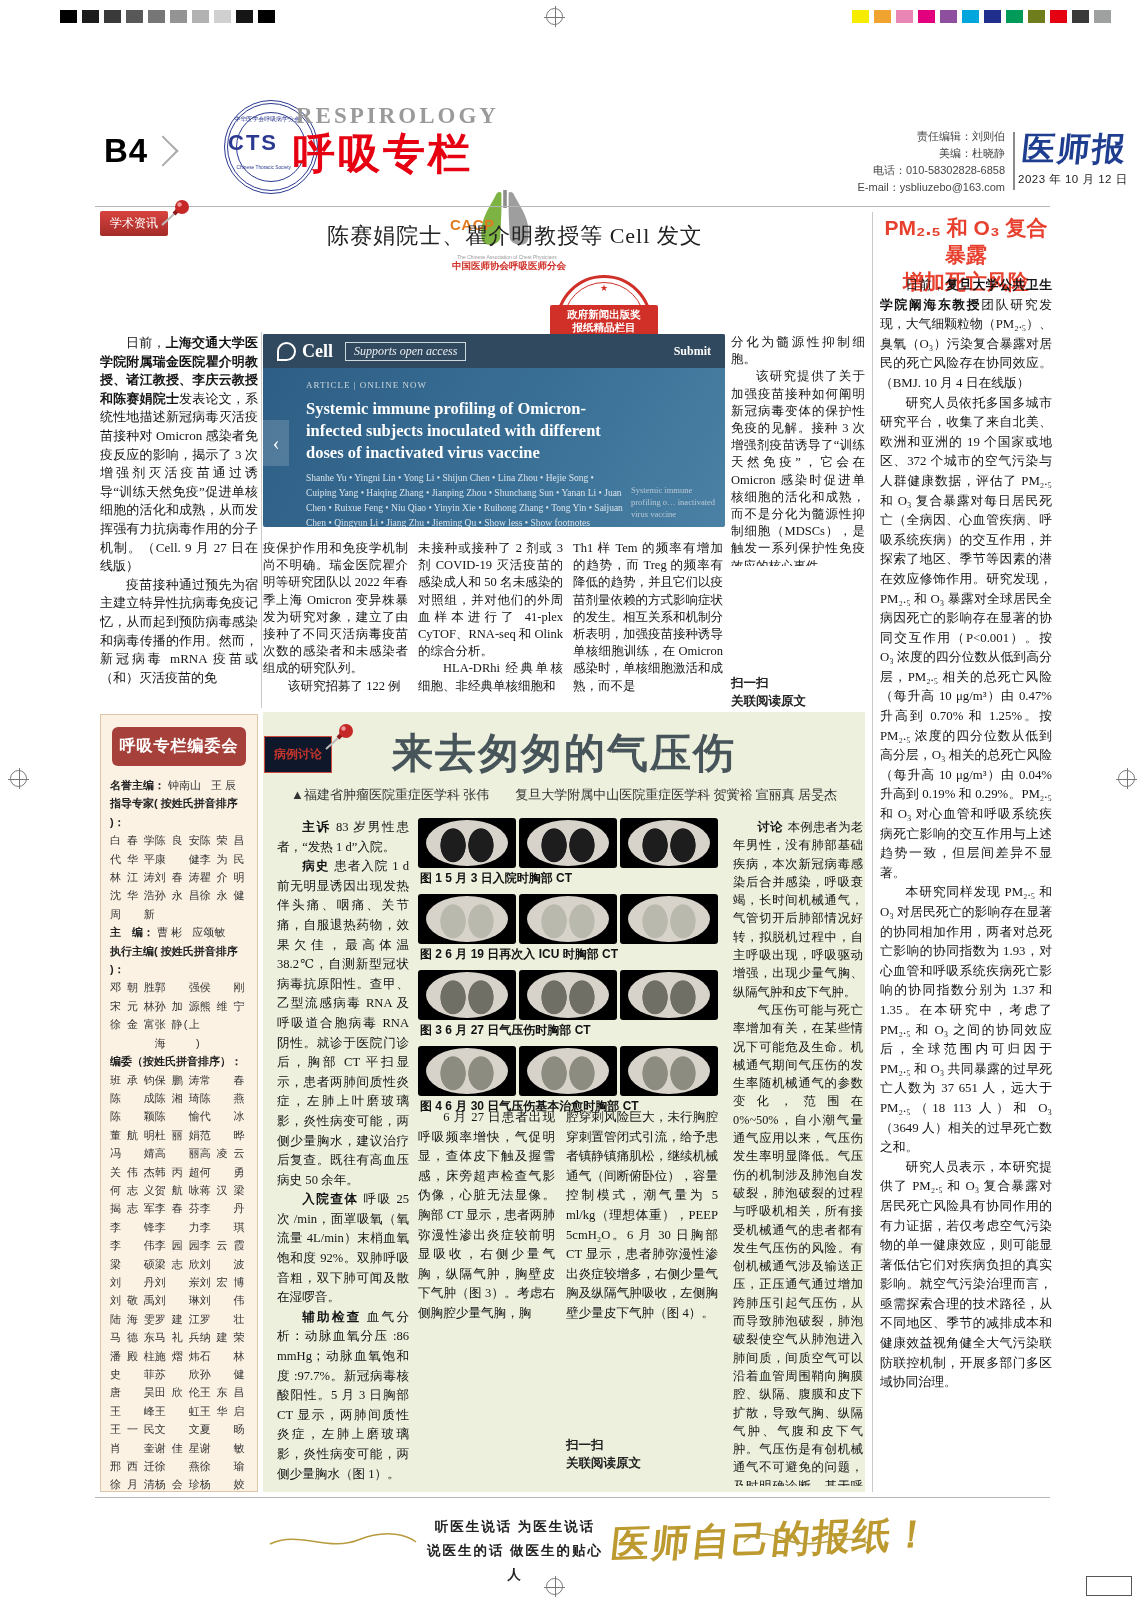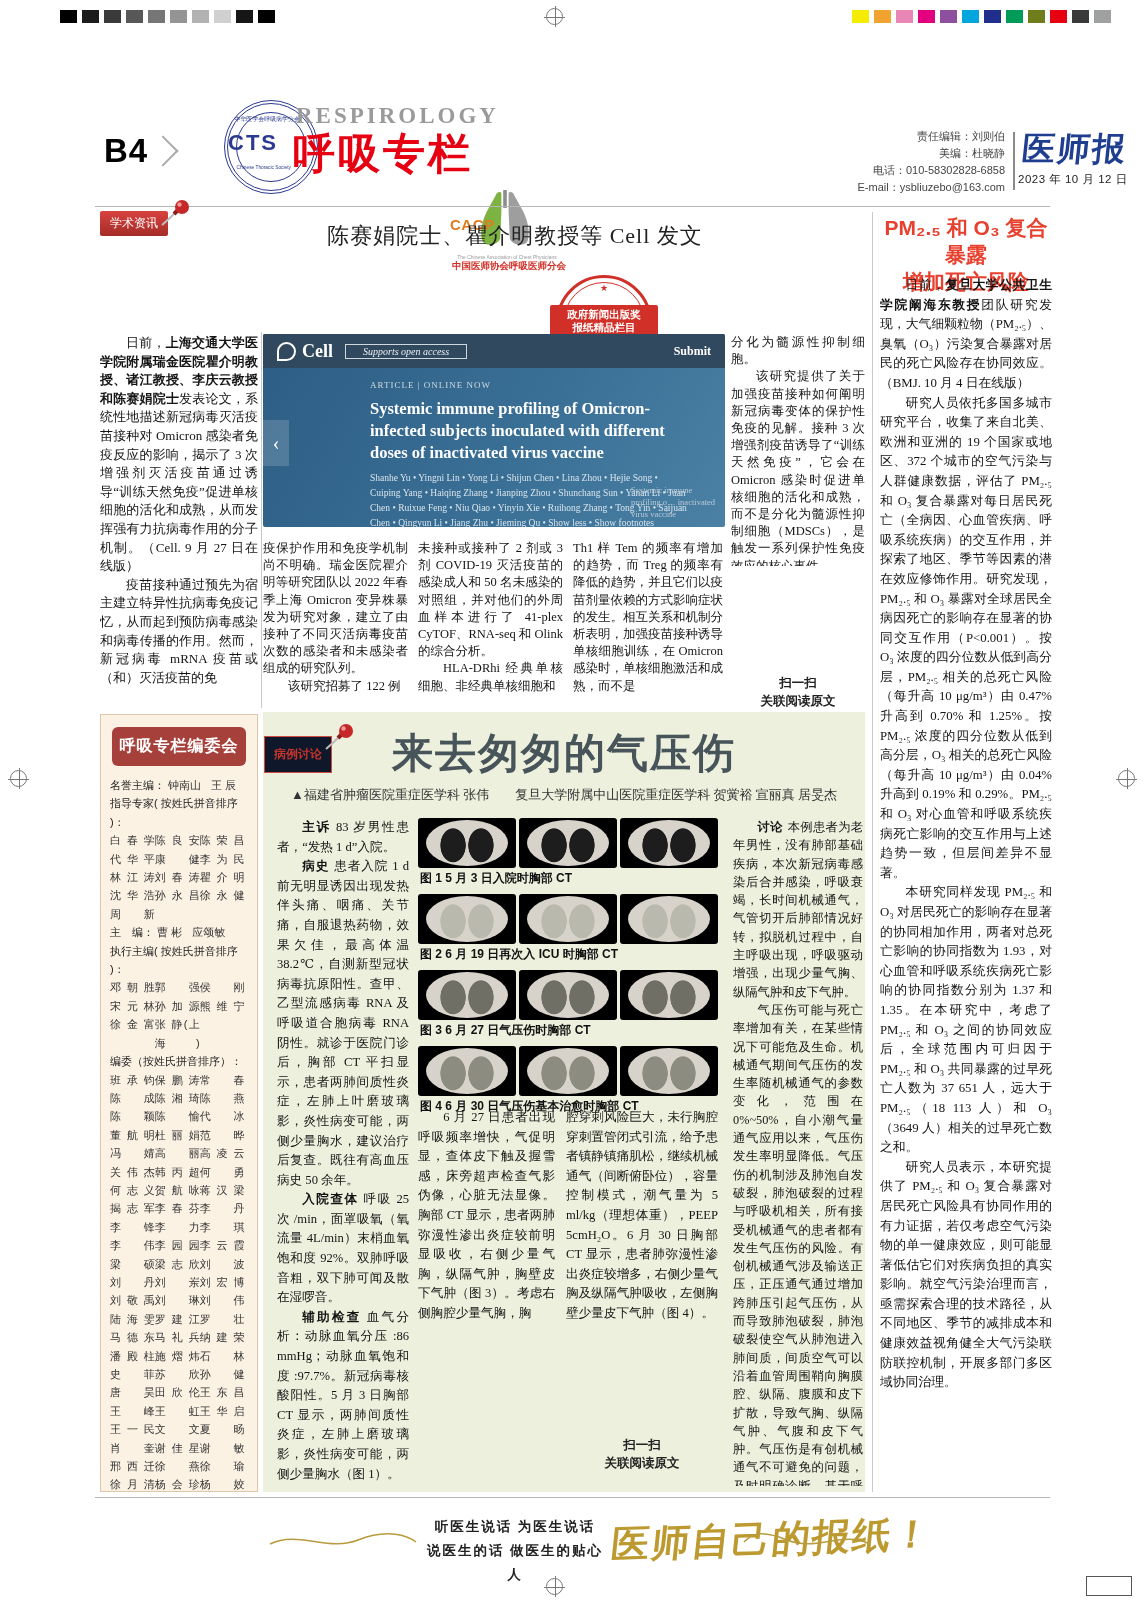--- a/index.html
+++ b/index.html
@@ -46,46 +46,46 @@
   .subtitle{font-size:22px;color:#222;text-align:center;letter-spacing:1px}
   .headline{font-size:45px;font-weight:bold;color:#39423f;text-align:center;letter-spacing:1px}
   .tcol{position:absolute;overflow:hidden;font-size:13px;line-height:18.6px;text-align:justify;color:#141414}
   .tcol p{margin:0;text-indent:2em}
   .small-lh{font-size:12.5px;line-height:17.2px}
   
   .cellshot{background:linear-gradient(120deg,#2d5d84,#3a6f95 55%,#4b81a5);border-radius:2px;overflow:hidden}
   .cellbar{height:34px;background:#31495e;display:flex;align-items:center;padding:0 14px;color:#fff}
   .cell-logo{font-size:18px;font-weight:bold;margin-right:12px;display:flex;align-items:center;gap:6px}
   .cell-glyph{width:15px;height:15px;border:2px solid #fff;border-radius:50% 50% 50% 0;display:inline-block}
-  .cell-badge{border:1px solid #cfd8dc;color:#e8eef2;font-size:10px;font-style:italic;padding:1px 17px}
+  .cell-badge{border:1px solid #cfd8dc;color:#e8eef2;font-size:12px;font-style:italic;padding:1px 8px}
   .cell-submit{margin-left:auto;font-size:12px;font-weight:bold}
   .cell-kicker{font-size:9px;letter-spacing:1px;color:#cfd8dc}
   .cell-title{font-size:16.5px;line-height:22px;color:#fff;font-weight:600}
   .cell-authors{font-size:9.5px;line-height:15px;color:#d9e4ec}
   .cell-side{font-size:8.5px;line-height:12px;color:#b9c9d6}
   .cell-chev{position:absolute;left:0;top:86px;width:26px;height:46px;background:rgba(255,255,255,.16);
              color:#fff;font-size:20px;display:flex;align-items:center;justify-content:center}
   
   .qr{width:95px;height:95px;background:#fff;position:relative;overflow:hidden}
   .qr .pat{position:absolute;inset:2px;opacity:.92;background:
       repeating-linear-gradient(0deg,var(--c1) 0 5px,transparent 5px 10px),
       repeating-linear-gradient(90deg,var(--c2) 0 5px,transparent 5px 11px),
       repeating-linear-gradient(45deg,var(--c1) 0 3px,transparent 3px 9px)}
   .qr .f{position:absolute;width:20px;height:20px;border:5px solid var(--c1);background:#fff;box-sizing:border-box}
   .qr .f::after{content:"";position:absolute;inset:2px;background:var(--c1)}
   .qr .tl{left:0;top:0}.qr .tr{right:0;top:0}.qr .bl{left:0;bottom:0}
-  .qr-cap{text-align:center;font-size:12.5px;font-weight:bold;line-height:18px;color:#222}
+  .qr-cap{text-align:left;font-size:12.5px;font-weight:bold;line-height:18px;color:#222}
   
   .pm-title{font-size:21px;font-weight:bold;color:#e8402e;text-align:center;line-height:27px}
   
   .eb{background:#fbf2e4;border:1px solid #ddc7a8;box-sizing:border-box;padding:10px 9px;overflow:hidden}
   .eb-title{background:#a6403a;color:#fff;font-weight:bold;font-size:16px;text-align:center;
             border-radius:6px;padding:9px 0;margin:2px 2px 10px 2px;letter-spacing:1px}
   .eb-body{font-size:11px;line-height:18.4px;color:#333}
-  .eb-label{font-weight:normal;color:#222}
+  .eb-label{font-weight:bold;color:#222}
   .eb-names .eb-name{display:inline-block;width:32.5%;text-align:justify;text-align-last:justify;vertical-align:top}
   .eb-inline .eb-name{width:auto;margin-right:10px;text-align-last:auto}
   
   .case-bg{background:#edf0dd}
   .case-title{font-size:41px;font-weight:bold;color:#47545a;text-align:center;letter-spacing:2px}
   .byline{font-size:13px;color:#333;text-align:center}
   .ct-row{display:flex;gap:3px;margin-bottom:2px}
   .ct{width:98px;height:50px;border-radius:3px;background:#000;position:relative;overflow:hidden;flex:none}
   .ct::before{content:"";position:absolute;inset:2px 8px;border-radius:50%;background:
       radial-gradient(ellipse 26% 62% at 33% 55%,var(--lung,#1d1d1d) 58%,transparent 61%),
@@ -202,21 +202,21 @@
 
   <div class="abs cellshot" style="left:263px;top:334px;width:462px;height:193px">
     <div class="cellbar">
       <span class="cell-logo">
           <span class="cell-glyph"></span>
           <span>Cell</span>
         </span>
       <span class="cell-badge">Supports open access</span>
       <span class="cell-submit">Submit</span>
     </div>
-    <div style="padding:12px 10px 0 107px">
+    <div style="padding:12px 10px 0 43px">
       <div class="cell-kicker">ARTICLE | ONLINE NOW</div>
       <div class="cell-title" style="margin-top:8px;width:330px">Systemic immune profiling of Omicron-infected subjects inoculated with different doses of inactivated virus vaccine</div>
       <div class="cell-authors" style="margin-top:7px;width:320px">Shanhe Yu • Yingni Lin • Yong Li • Shijun Chen • Lina Zhou • Hejie Song • Cuiping Yang • Haiqing Zhang • Jianping Zhou • Shunchang Sun • Yanan Li • Juan Chen • Ruixue Feng • Niu Qiao • Yinyin Xie • Ruihong Zhang • Tong Yin • Saijuan Chen • Qingyun Li • Jiang Zhu • Jieming Qu • Show less • Show footnotes</div>
 
     </div>
     <div class="abs cell-side" style="right:6px;top:150px;width:88px">Systemic immune profiling o… inactivated virus vaccine</div>
     <div class="cell-chev">‹</div>
   </div>
 
   <div class="tcol small-lh" style="left:263px;top:540px;width:145px;height:168px">

